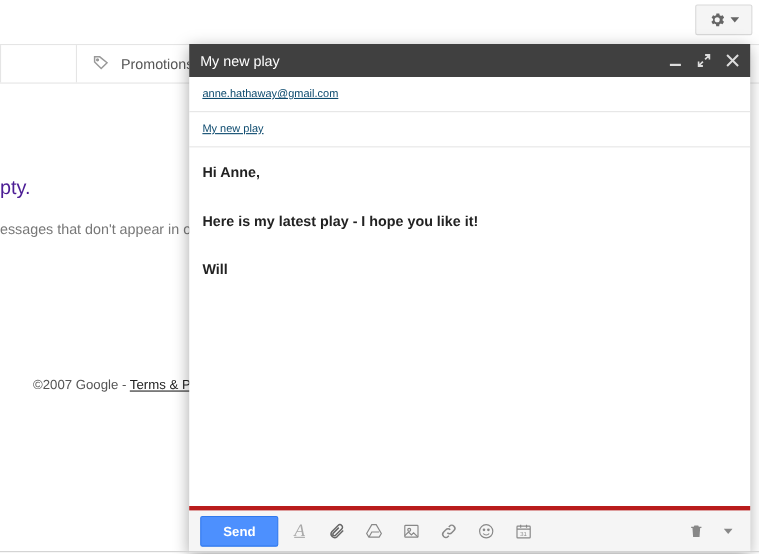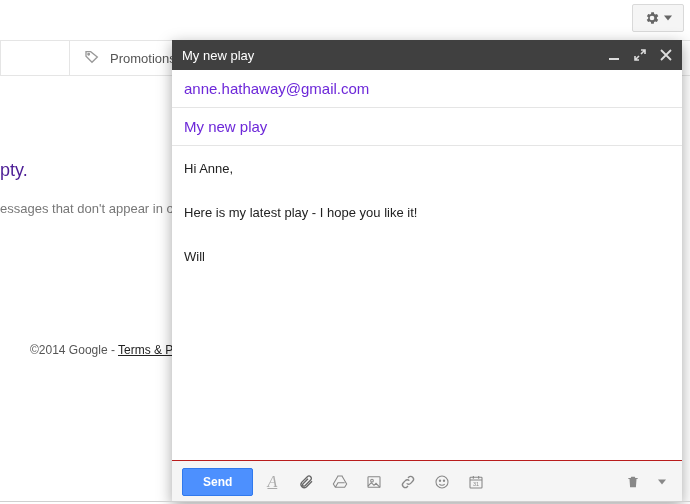--- a/index.html
+++ b/index.html
@@ -67,30 +67,31 @@
     padding: 0 10px; font-size: 13px;
     justify-content: space-between;
   }
   .compose-header .controls { display: flex; align-items: center; gap: 14px; color: #ddd; }
   .compose-header .controls span { cursor: pointer; display: flex; }
   .compose-header .controls svg { display: block; }
 
   .compose-field {
     border-bottom: 1px solid #e5e5e5;
     padding: 10px 12px;
-    font-size: 15px; color: #6d28d9;
+    font-size: 10px; color: #0c4a6e; text-decoration: underline;
   }
   .compose-body {
     flex: 1; padding: 12px;
     font-size: 13px; color: #222; line-height: 1.7;
     white-space: pre-line;
+    font-weight: bold;
   }
 
   .compose-toolbar {
-    height: 42px; border-top: 1px solid #b91c1c;
+    height: 42px; border-top: 4px solid #b91c1c;
     background: #f5f5f5;
     display: flex; align-items: center; padding: 0 10px;
     gap: 4px;
   }
   .send-btn {
     background: #4d90fe; border: 1px solid #3079ed;
     color: #fff; font-weight: bold; font-size: 12px;
     height: 28px; padding: 0 20px; border-radius: 2px;
     cursor: pointer;
   }
@@ -136,21 +137,21 @@
     <span>Promotions</span>
   </div>
 </div>
 
 <div class="bg-text">
   <div class="title">pty.</div>
   <div class="line">essages that don't appear in ot</div>
 </div>
 
 <div class="footer">
-  <span>©2014 Google - </span><a href="#">Terms &amp; Pri</a>
+  <span>©2007 Google - </span><a href="#">Terms &amp; Pri</a>
 </div>
 
 <div class="compose">
   <div class="compose-header">
     <span>My new play</span>
     <div class="controls">
       <span>
         <svg width="12" height="12" viewBox="0 0 12 12">
             <rect x="1" y="9" width="10" height="2" fill="currentColor"></rect>
           </svg>

